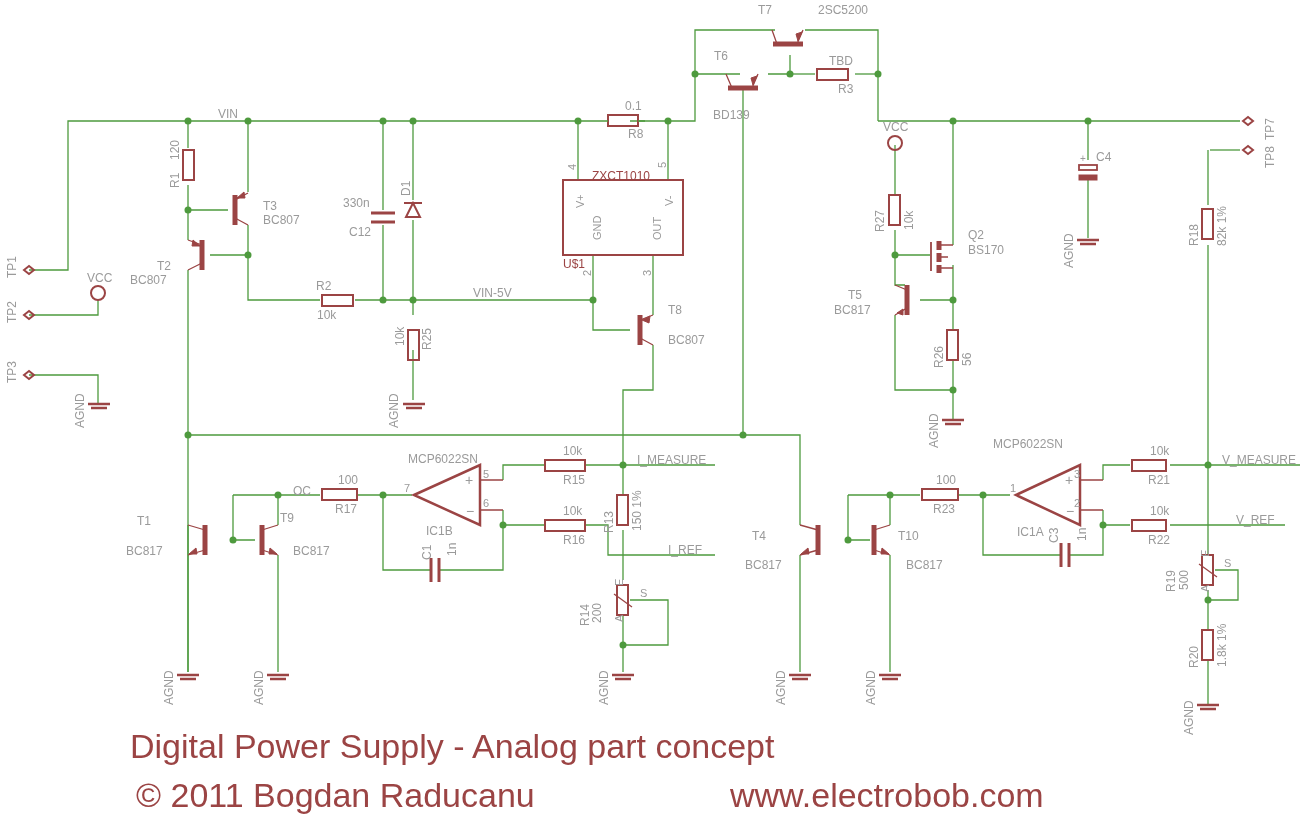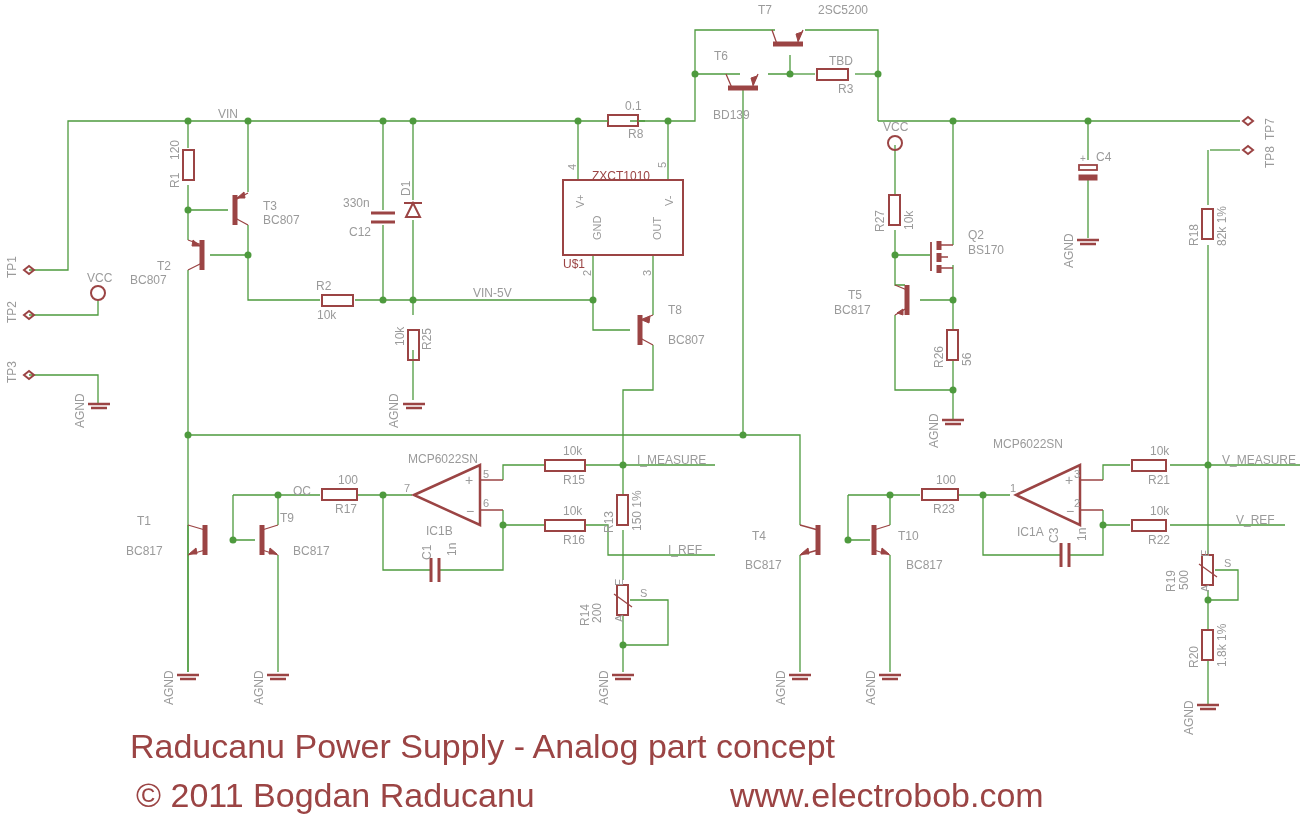--- a/index.html
+++ b/index.html
@@ -462,15 +462,15 @@
     <text class="net" x="218" y="118">VIN</text>
     <text class="net" x="473" y="297">VIN-5V</text>
     <text class="net" x="293" y="495">OC</text>
     <text class="net" x="637" y="464">I_MEASURE</text>
     <text class="net" x="668" y="554">I_REF</text>
     <text class="net" x="1222" y="464">V_MEASURE</text>
     <text class="net" x="1236" y="524">V_REF</text>
   </g>
 </svg>
 
-<div class="title" style="top:727px;">Raducanu Power Supply - Analog part concept</div>
+<div class="title" style="top:727px;">Digital Power Supply - Analog part concept</div>
 <div class="title" style="top:776px;left:136px;text-align:center;">© 2011 Bogdan Raducanu</div>
 <div class="title" style="top:776px;left:730px;">www.electrobob.com</div>
 
 </body></html>

